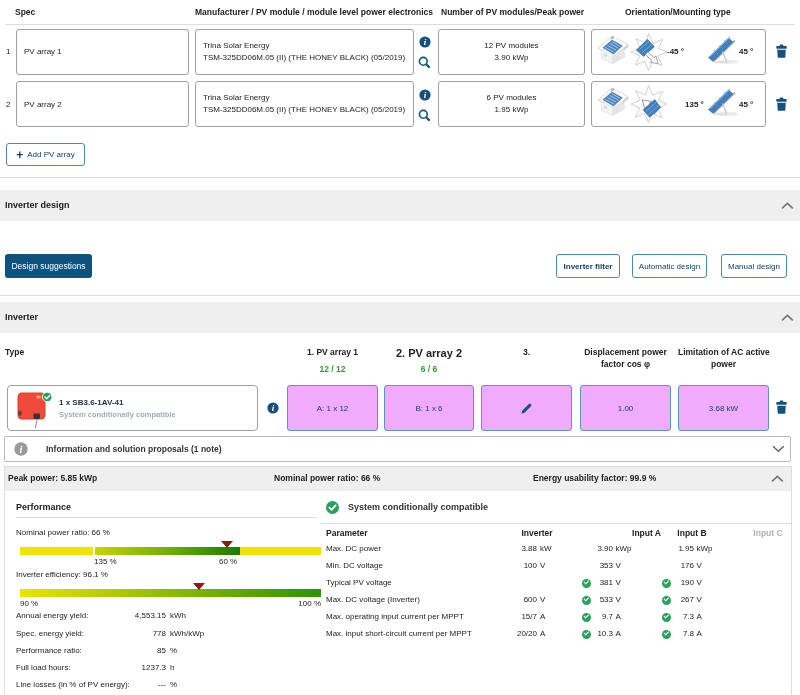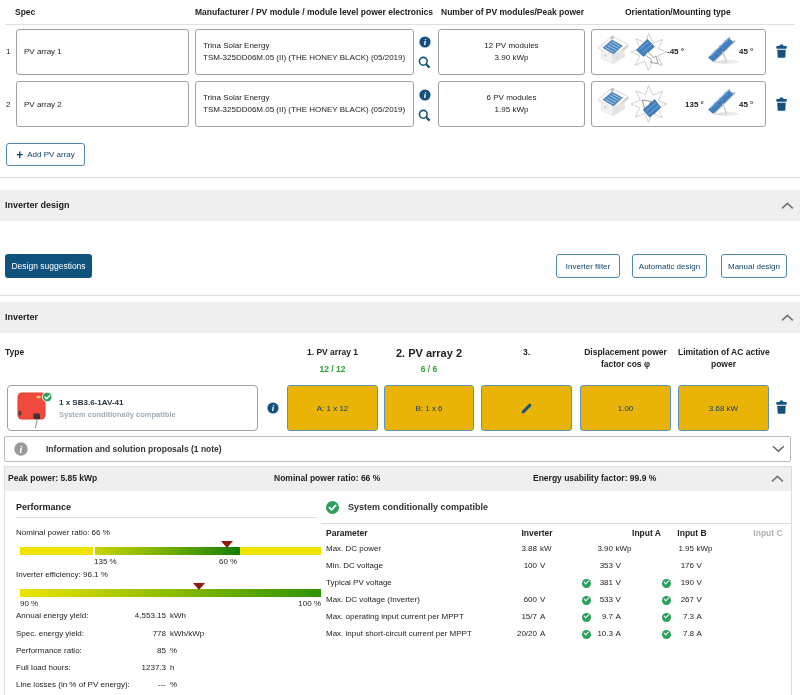--- a/index.html
+++ b/index.html
@@ -1,21 +1,21 @@
 <!DOCTYPE html>
 <html><head>
 <meta charset="utf-8">
 <style>
 * { margin:0; padding:0; box-sizing:border-box; }
 html,body { width:800px; height:695px; background:#fff; font-family:"Liberation Sans", sans-serif; }
 #page { position:relative; width:800px; height:695px; overflow:hidden; background:#fff; color:#222; }
 .abs { position:absolute; white-space:nowrap; }
 .abs svg { display:block; }
 .b { font-weight:bold; }
-.bluebox { position:absolute; border:1px solid #5b93bb; border-radius:3px; background:#eab308; display:flex; align-items:center; justify-content:center; font-size:8px; color:#0d4268; }
+.bluebox { position:absolute; border:1px solid #5b93bb; border-radius:3px; background:#f0abfc; display:flex; align-items:center; justify-content:center; font-size:8px; color:#0d4268; }
 .graybar { position:absolute; left:0; width:800px; height:31px; background:#efefef; }
 .bartitle { position:absolute; left:5px; font-size:9px; font-weight:bold; color:#1a1a1a; }
 .inbox { position:absolute; border:1px solid #a0a0a0; border-radius:3px; background:#fff; }
 .btn-o { position:absolute; border:1px solid #4d86ae; border-radius:3px; background:#fff; color:#0d4268; font-size:8px; display:flex; align-items:center; justify-content:center; }
 .lbl9 { font-size:8px; color:#222; }
 .chk { position:absolute; width:9.5px; height:9.5px; border-radius:50%; background:#2aa05a; }
 .chk::after { content:""; position:absolute; left:2.2px; top:1.9px; width:4.2px; height:2.4px; border-left:1.5px solid #fff; border-bottom:1.5px solid #fff; transform:rotate(-45deg); }
 .chkA { left:581.5px; } .chkB { left:661.5px; }
 </style>
 </head>
@@ -191,21 +191,21 @@
 <div class="abs" style="left:0px; top:177px; width:800px; height:1px; background:#ddd;"></div>
 
 <div class="graybar" style="top:190px;"></div>
 <div class="bartitle" style="top:200px;">Inverter design</div>
 <div class="abs" style="left:781px; top:202px;" id="chev1">
       <svg width="13" height="8" viewBox="0 0 13 8">
         <use href="#sym-chevup"></use>
       </svg>
     </div>
 <div class="abs" style="left:5px; top:254px; width:87px; height:24px; background:#10527e; border-radius:3px; color:#fff; font-size:8.5px; display:flex; align-items:center; justify-content:center;">Design suggestions</div>
-<div class="btn-o" style="left:556px; top:254px; width:64px; height:24px;">Inverter filter</div>
+<div class="btn-o" style="left:556px; top:254px; width:64px; height:24px;font-weight:bold;">Inverter filter</div>
 <div class="btn-o" style="left:632px; top:254px; width:75px; height:24px;">Automatic design</div>
 <div class="btn-o" style="left:721px; top:254px; width:66px; height:24px;">Manual design</div>
 <div class="abs" style="left:0px; top:295px; width:800px; height:1px; background:#ddd;"></div>
 
 <div class="graybar" style="top:302px;"></div>
 <div class="bartitle" style="top:312px;">Inverter</div>
 <div class="abs" style="left:781px; top:314px;" id="chev2">
       <svg width="13" height="8" viewBox="0 0 13 8">
         <use href="#sym-chevup"></use>
       </svg>

